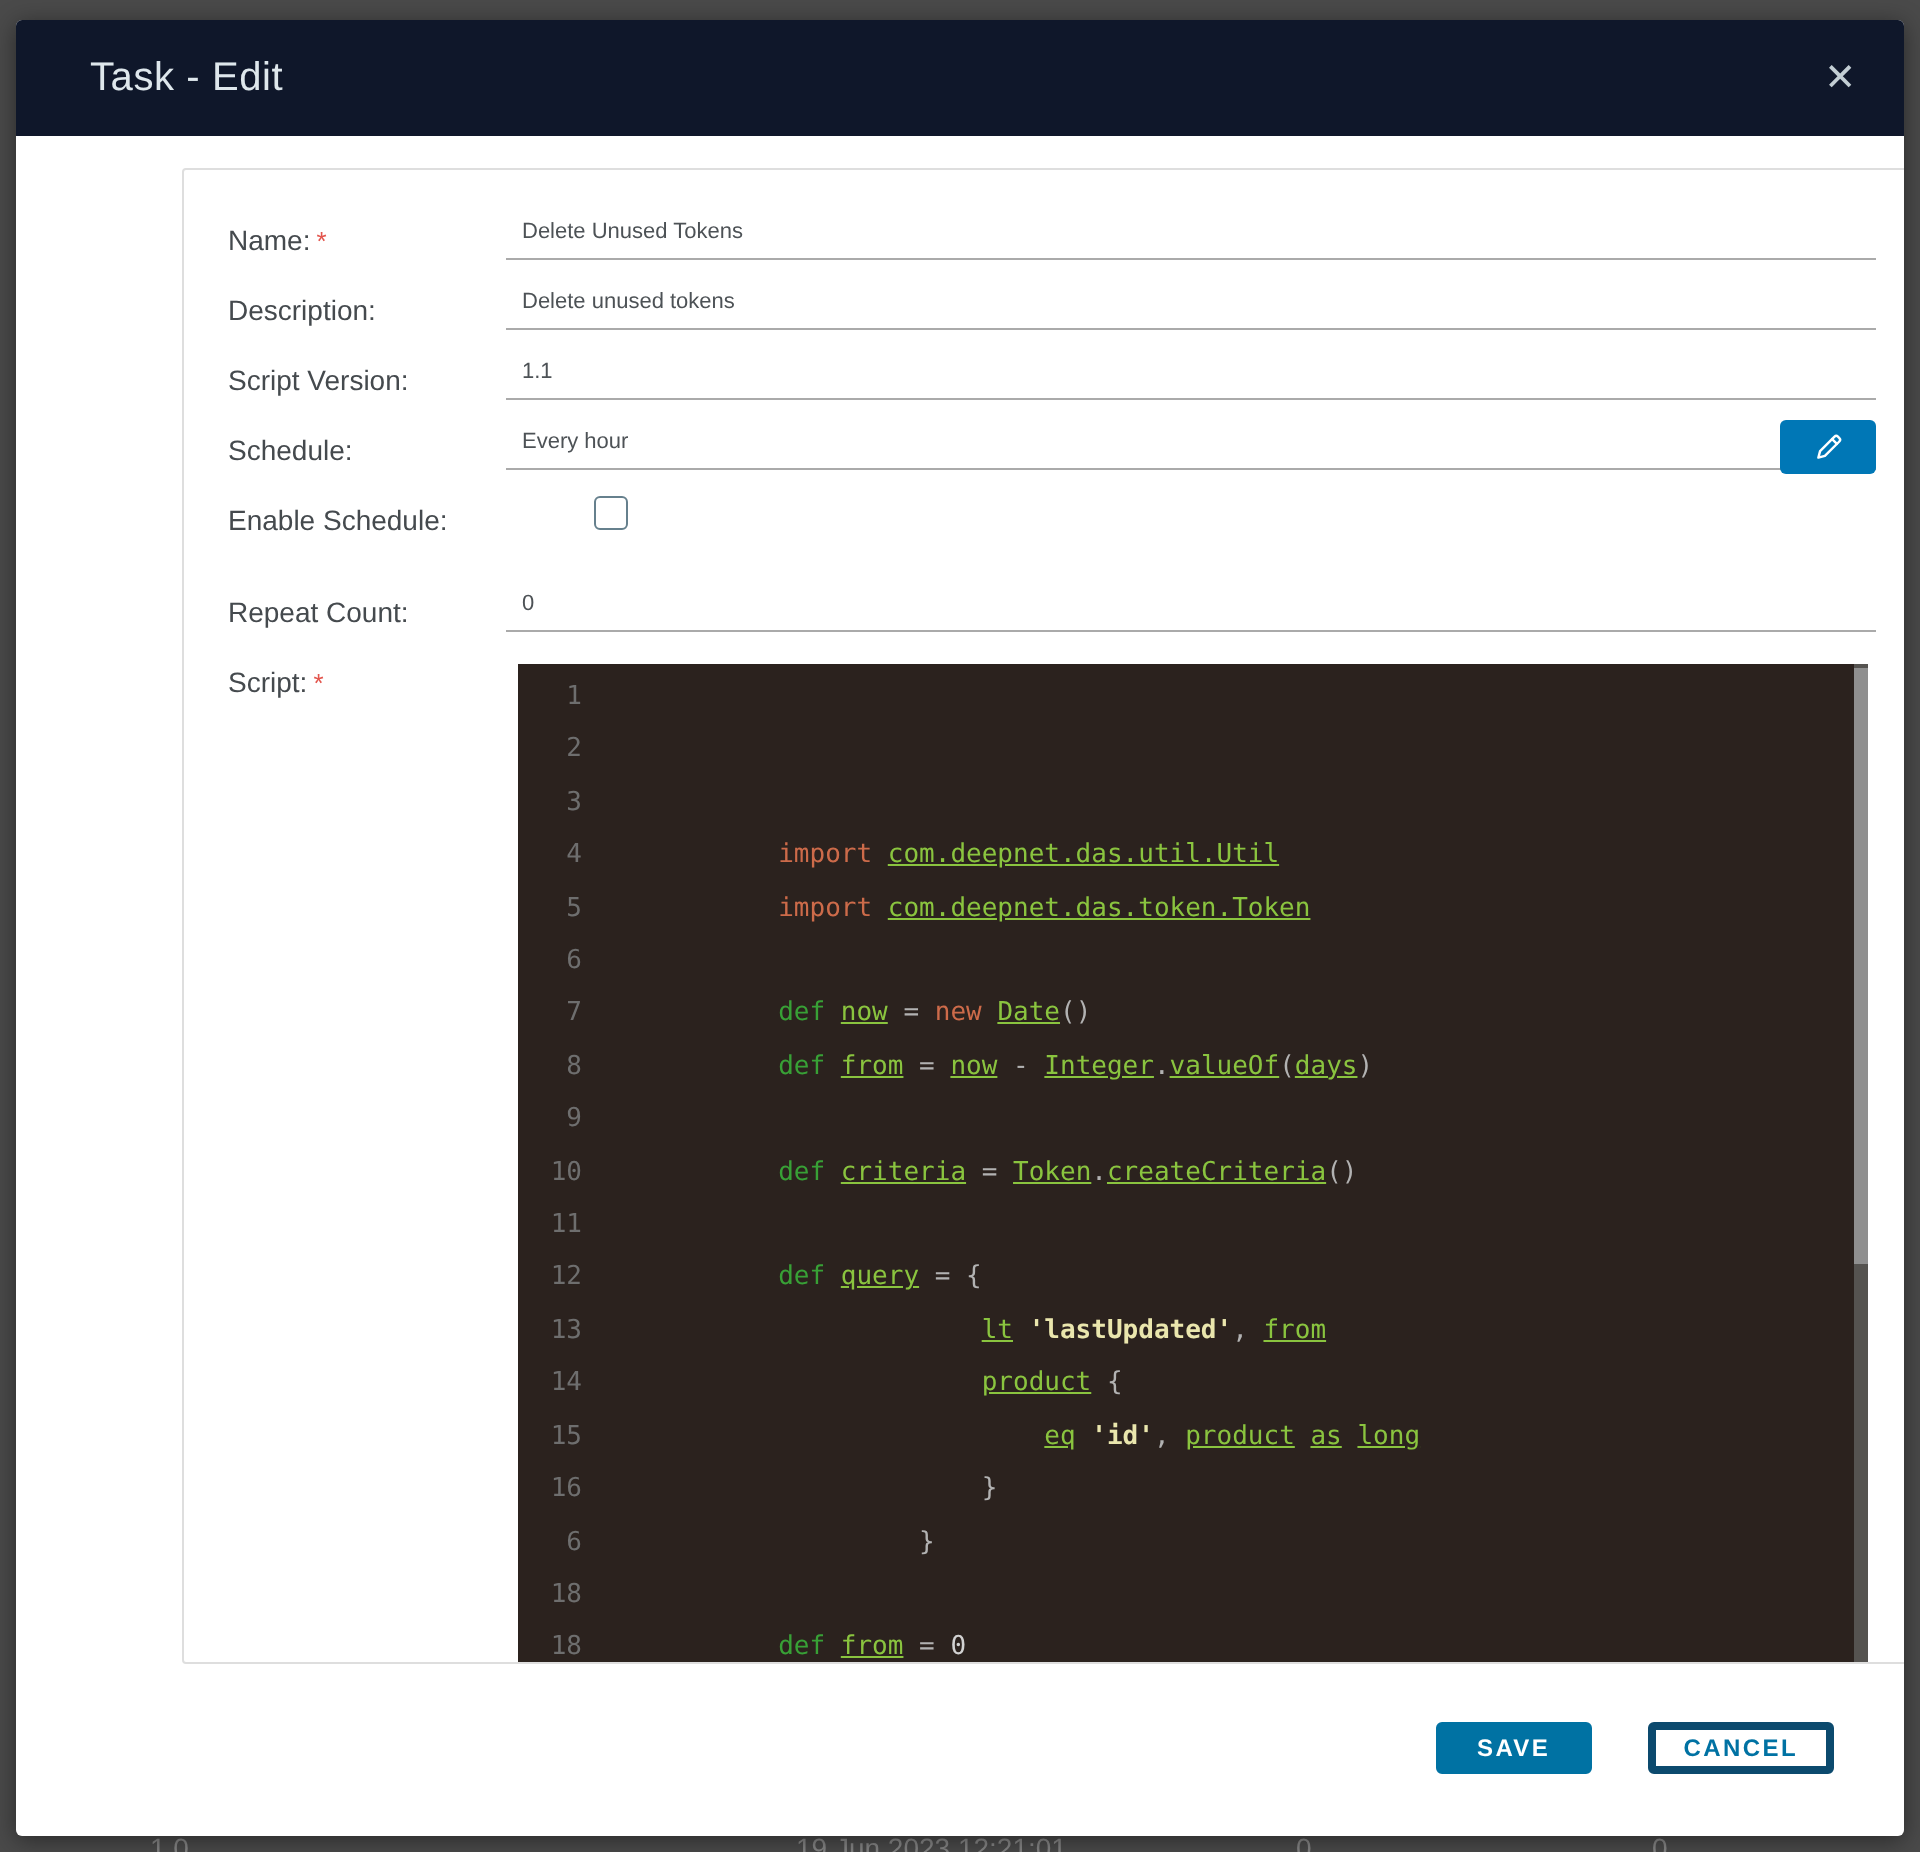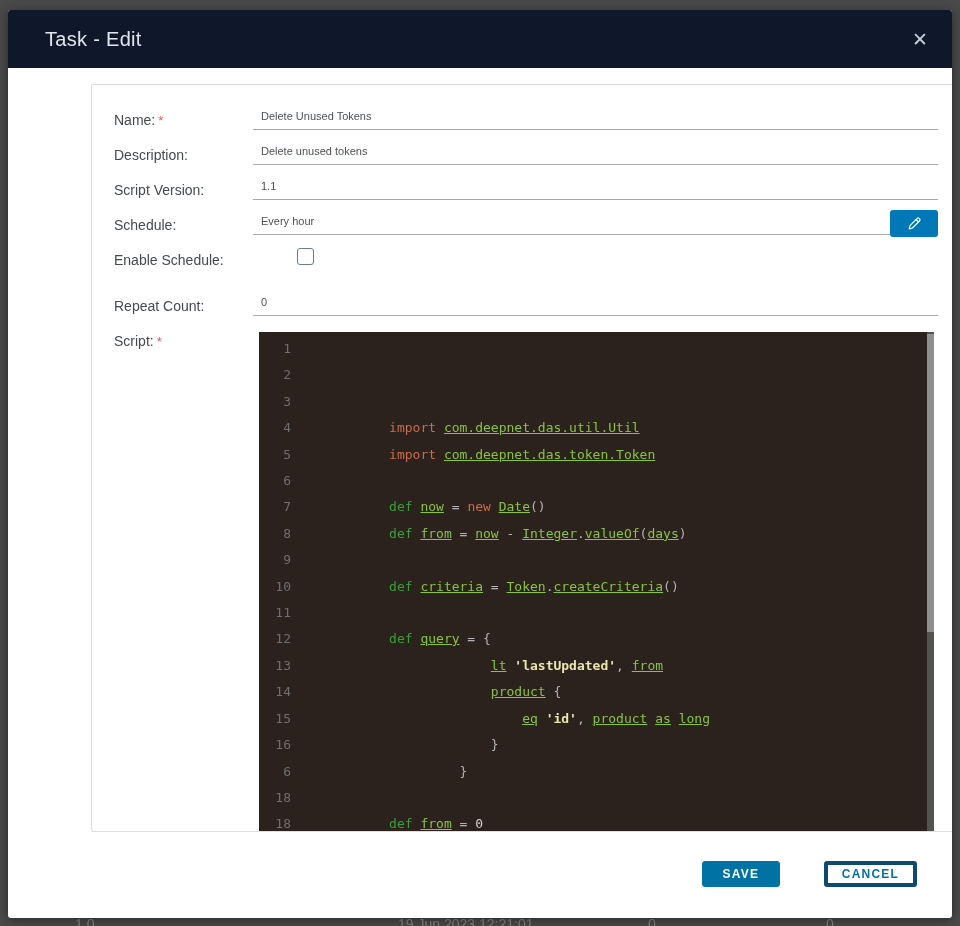--- a/index.html
+++ b/index.html
@@ -85,21 +85,21 @@
   .tk-w { color:#d2d2d2; }
   .cm-scrollbar {
     position:absolute; right:0; top:0; bottom:0; width:7px; background:#555350;
   }
   .cm-thumb {
     position:absolute; top:2px; left:0; width:7px; height:298px; background:#8f8f8f;
   }
 
   
   .btn-row {
-    position:absolute; right:35px; top:851px; display:flex; gap:44px;
+    position:absolute; right:35px; top:851px; display:flex; gap:28px;
   }
   .btn {
     height:26px; min-width:78px; padding:0 14px; border-radius:3px;
     font-family:"Liberation Sans", sans-serif;
     font-size:12px; font-weight:bold; letter-spacing:1.2px; cursor:pointer;
   }
   .btn-primary { background:#0072a3; color:#ffffff; border:1px solid #0072a3; }
   .btn-outline { background:#ffffff; color:#0072a3; border:4px solid #0c4a6e; min-width:82px; }
 </style>
 </head>

